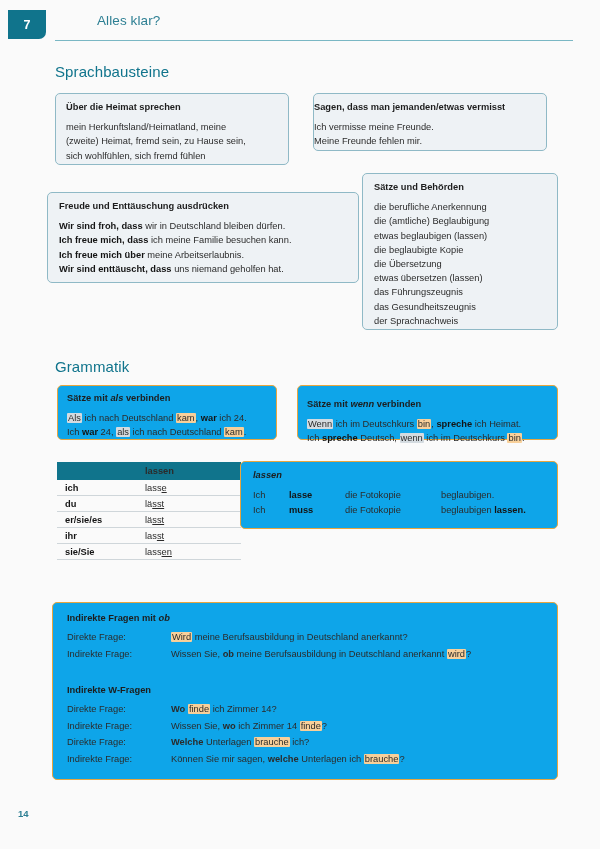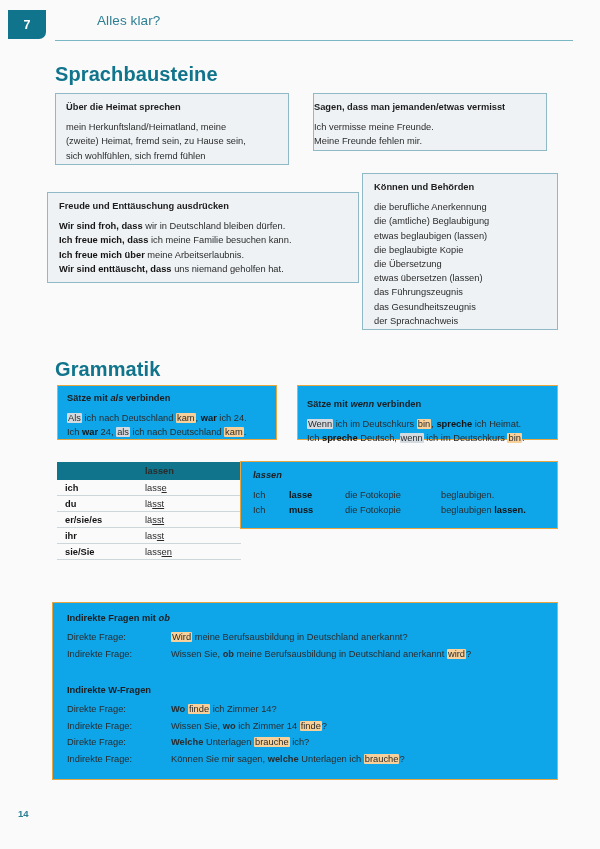--- a/index.html
+++ b/index.html
@@ -37,29 +37,29 @@
     font-size: 13.5px; color: #2d7f93; letter-spacing: .1px; margin-left: 42px;
   }
   .hdr-rule {
     position: absolute; left: 55px; top: 30px; width: 518px;
     border-top: 1.4px solid #7ab7c4;
   }
 
   
   .sec-h {
     position: absolute;
-    font-size: 20px; font-weight: bold; color: #10748c;
+    font-size: 15px; font-weight: normal; color: #10748c;
     letter-spacing: .1px;
   }
 
   
   .box {
     position: absolute;
     box-sizing: border-box;
-    border-radius: 0;
+    border-radius: 5px;
   }
   .box.blue {
     background: #eef2f5;
     border: 1px solid #8fb9c6;
   }
   .box.cream {
     background: #0ea5e9;
     border: 1px solid #e7a63f;
   }
   .box-title {
@@ -153,21 +153,21 @@
     <div class="box-title">Freude und Enttäuschung ausdrücken</div>
     <div class="box-body">
       <div class="ln"><b>Wir sind froh, dass</b><span> wir in Deutschland bleiben dürfen.</span></div>
       <div class="ln"><b>Ich freue mich, dass</b><span> ich meine Familie besuchen kann.</span></div>
       <div class="ln"><b>Ich freue mich über</b><span> meine Arbeitserlaubnis.</span></div>
       <div class="ln"><b>Wir sind enttäuscht, dass</b><span> uns niemand geholfen hat.</span></div>
     </div>
   </div>
 
   <div class="box blue" style="left:362px; top:173px; width:196px; height:157px; padding:8px 11px;">
-    <div class="box-title">Können und Behörden</div>
+    <div class="box-title">Sätze und Behörden</div>
     <div class="box-body">
       <div class="ln">die berufliche Anerkennung</div>
       <div class="ln">die (amtliche) Beglaubigung</div>
       <div class="ln">etwas beglaubigen (lassen)</div>
       <div class="ln">die beglaubigte Kopie</div>
       <div class="ln">die Übersetzung</div>
       <div class="ln">etwas übersetzen (lassen)</div>
       <div class="ln">das Führungszeugnis</div>
       <div class="ln">das Gesundheitszeugnis</div>
       <div class="ln">der Sprachnachweis</div>

